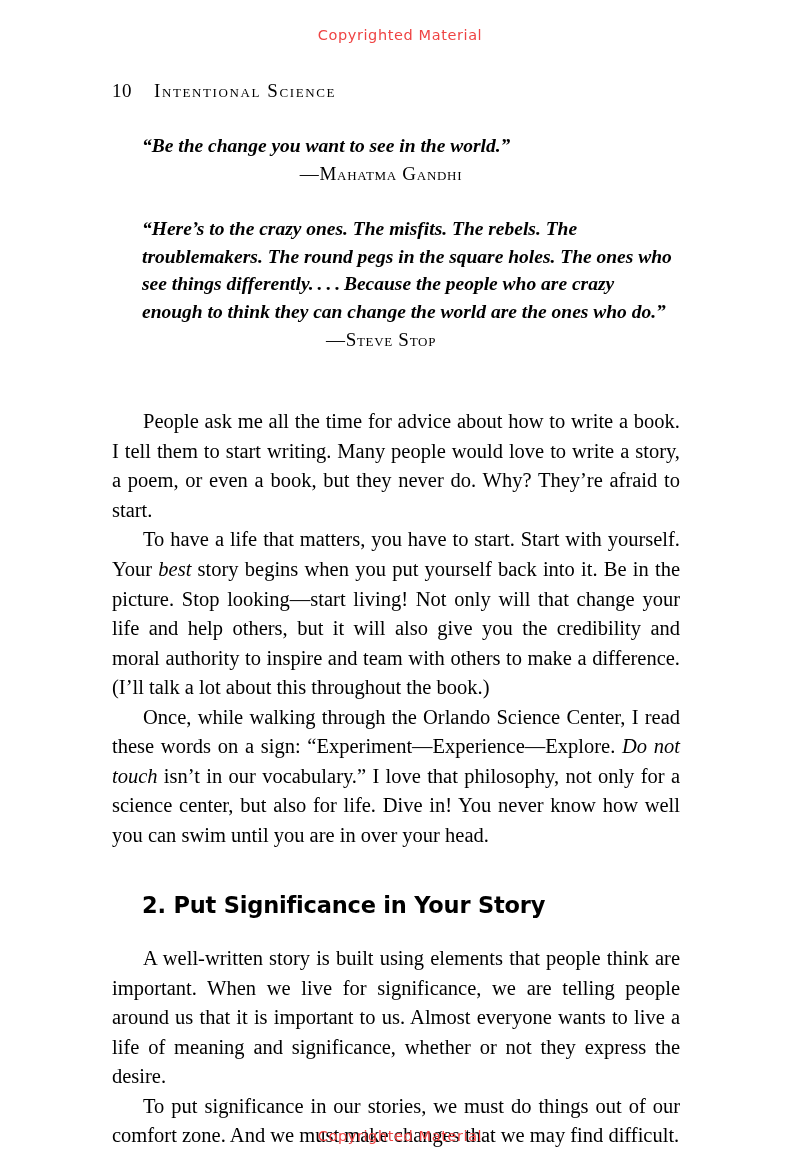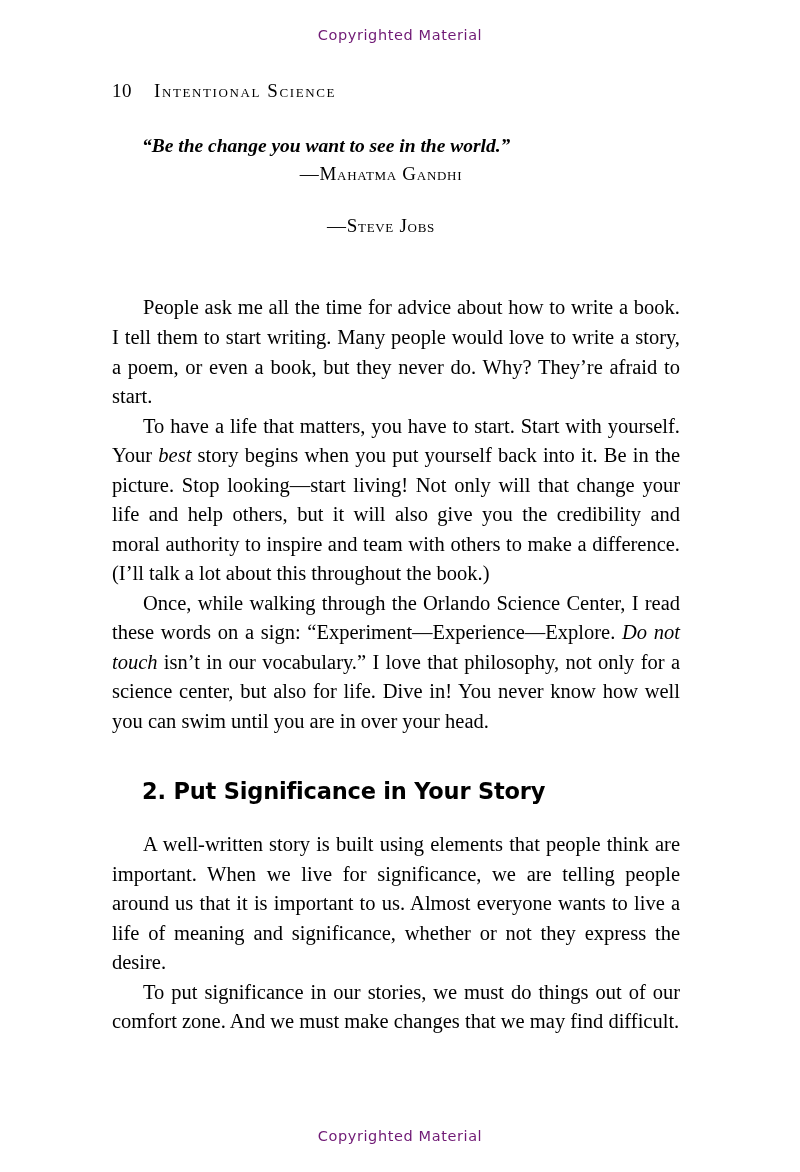--- a/index.html
+++ b/index.html
@@ -20,21 +20,21 @@
     inset: 0;
   }
   .watermark {
     position: absolute;
     left: 0;
     width: 100%;
     text-align: center;
     font-family: "DejaVu Sans", sans-serif;
     font-size: 14.5px;
     letter-spacing: 0.6px;
-    color: #701a75;
+    color: #ef4444;
   }
   .watermark-top { top: 27px; }
   .watermark-bottom { top: 1128px; }
 
   .content {
     position: absolute;
     left: 112px;
     top: 80px;
     width: 568px;
   }
@@ -109,21 +109,22 @@
       <span class="folio">10</span>
       <span class="book-title">Intentional Science</span>
     </div>
 
     <div class="epigraph-block">
       <p class="epigraph">“Be the change you want to see in the world.”</p>
       <p class="attribution">—Mahatma Gandhi</p>
     </div>
 
     <div class="epigraph-block second">
-      <p class="attribution">—Steve Jobs</p>
+      <p class="epigraph">“Here’s to the crazy ones. The misfits. The rebels. The troublemakers. The round pegs in the square holes. The ones who see things differently. . . . Because the people who are crazy enough to think they can change the world are the ones who do.”</p>
+      <p class="attribution">—Steve Stop</p>
     </div>
 
     <p class="body-text gap-before">People ask me all the time for advice about how to write a book. I tell them to start writing. Many people would love to write a story, a poem, or even a book, but they never do. Why? They’re afraid to start.</p>
 
     <p class="body-text"><span>To have a life that matters, you have to start. Start with yourself. Your </span><i>best</i><span> story begins when you put yourself back into it. Be in the picture. Stop looking—start living! Not only will that change your life and help others, but it will also give you the credibility and moral authority to inspire and team with others to make a difference. (I’ll talk a lot about this throughout the book.)</span></p>
 
     <p class="body-text"><span>Once, while walking through the Orlando Science Center, I read these words on a sign: “Experiment—Experience—Explore. </span><i>Do not touch</i><span> isn’t in our vocabulary.” I love that philosophy, not only for a science center, but also for life. Dive in! You never know how well you can swim until you are in over your head.</span></p>
 
     <h2 class="section-heading">2. Put Significance in Your Story</h2>
 

